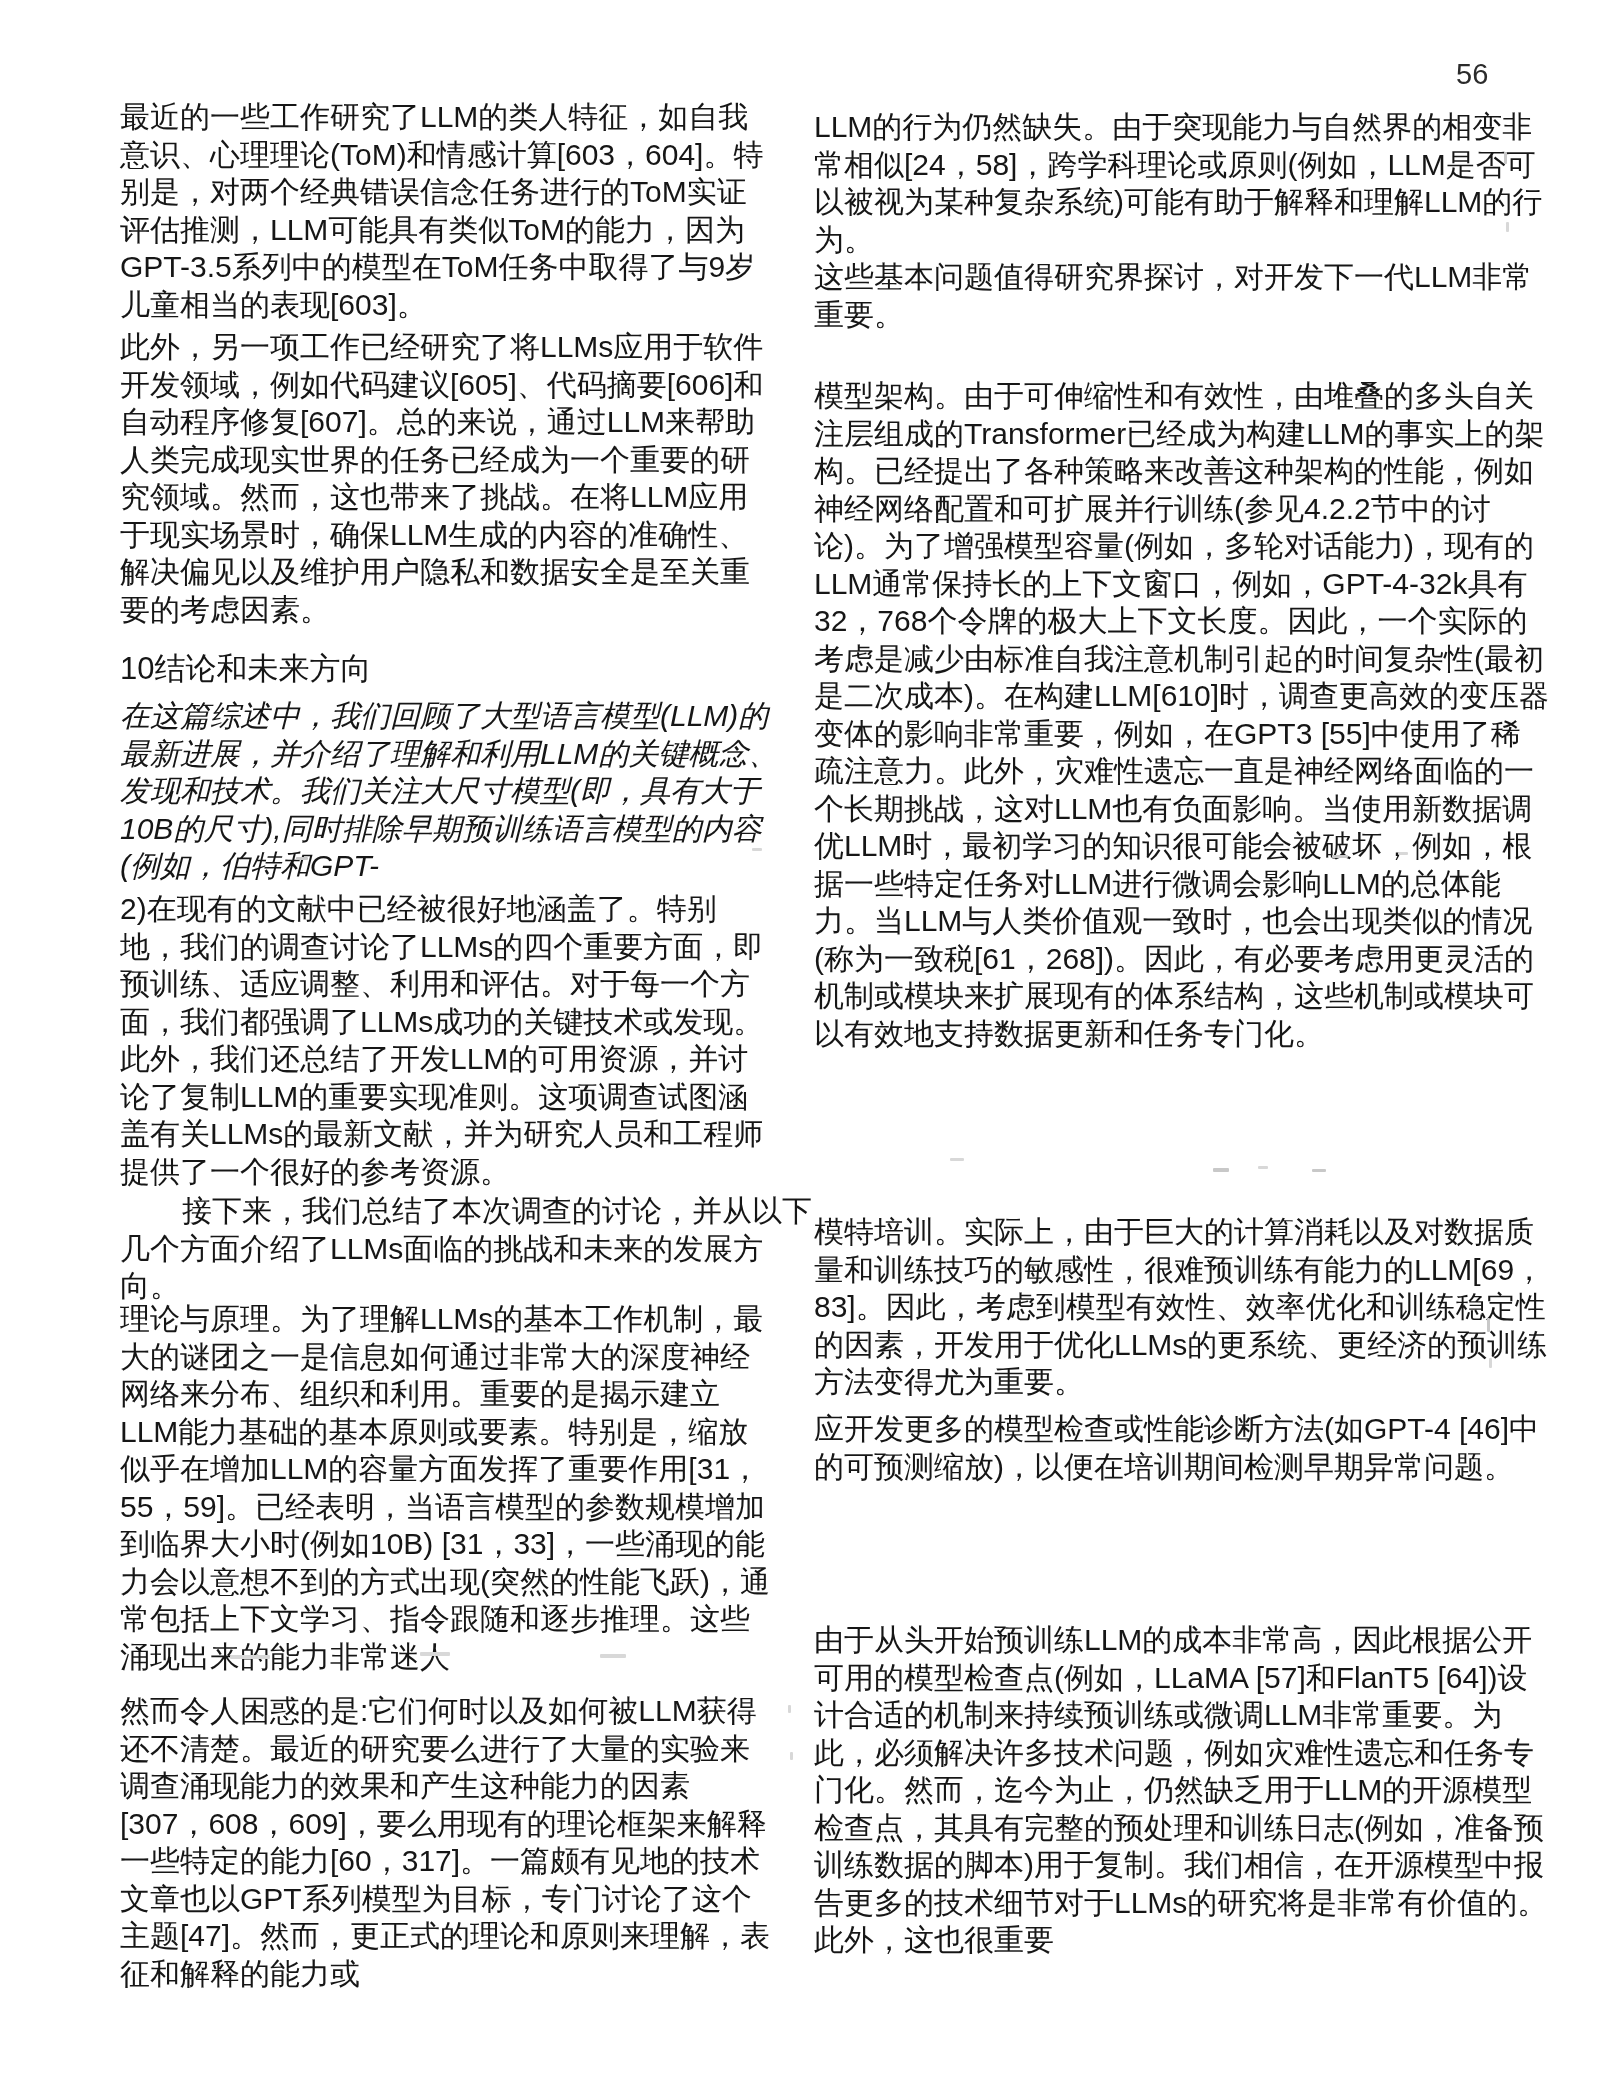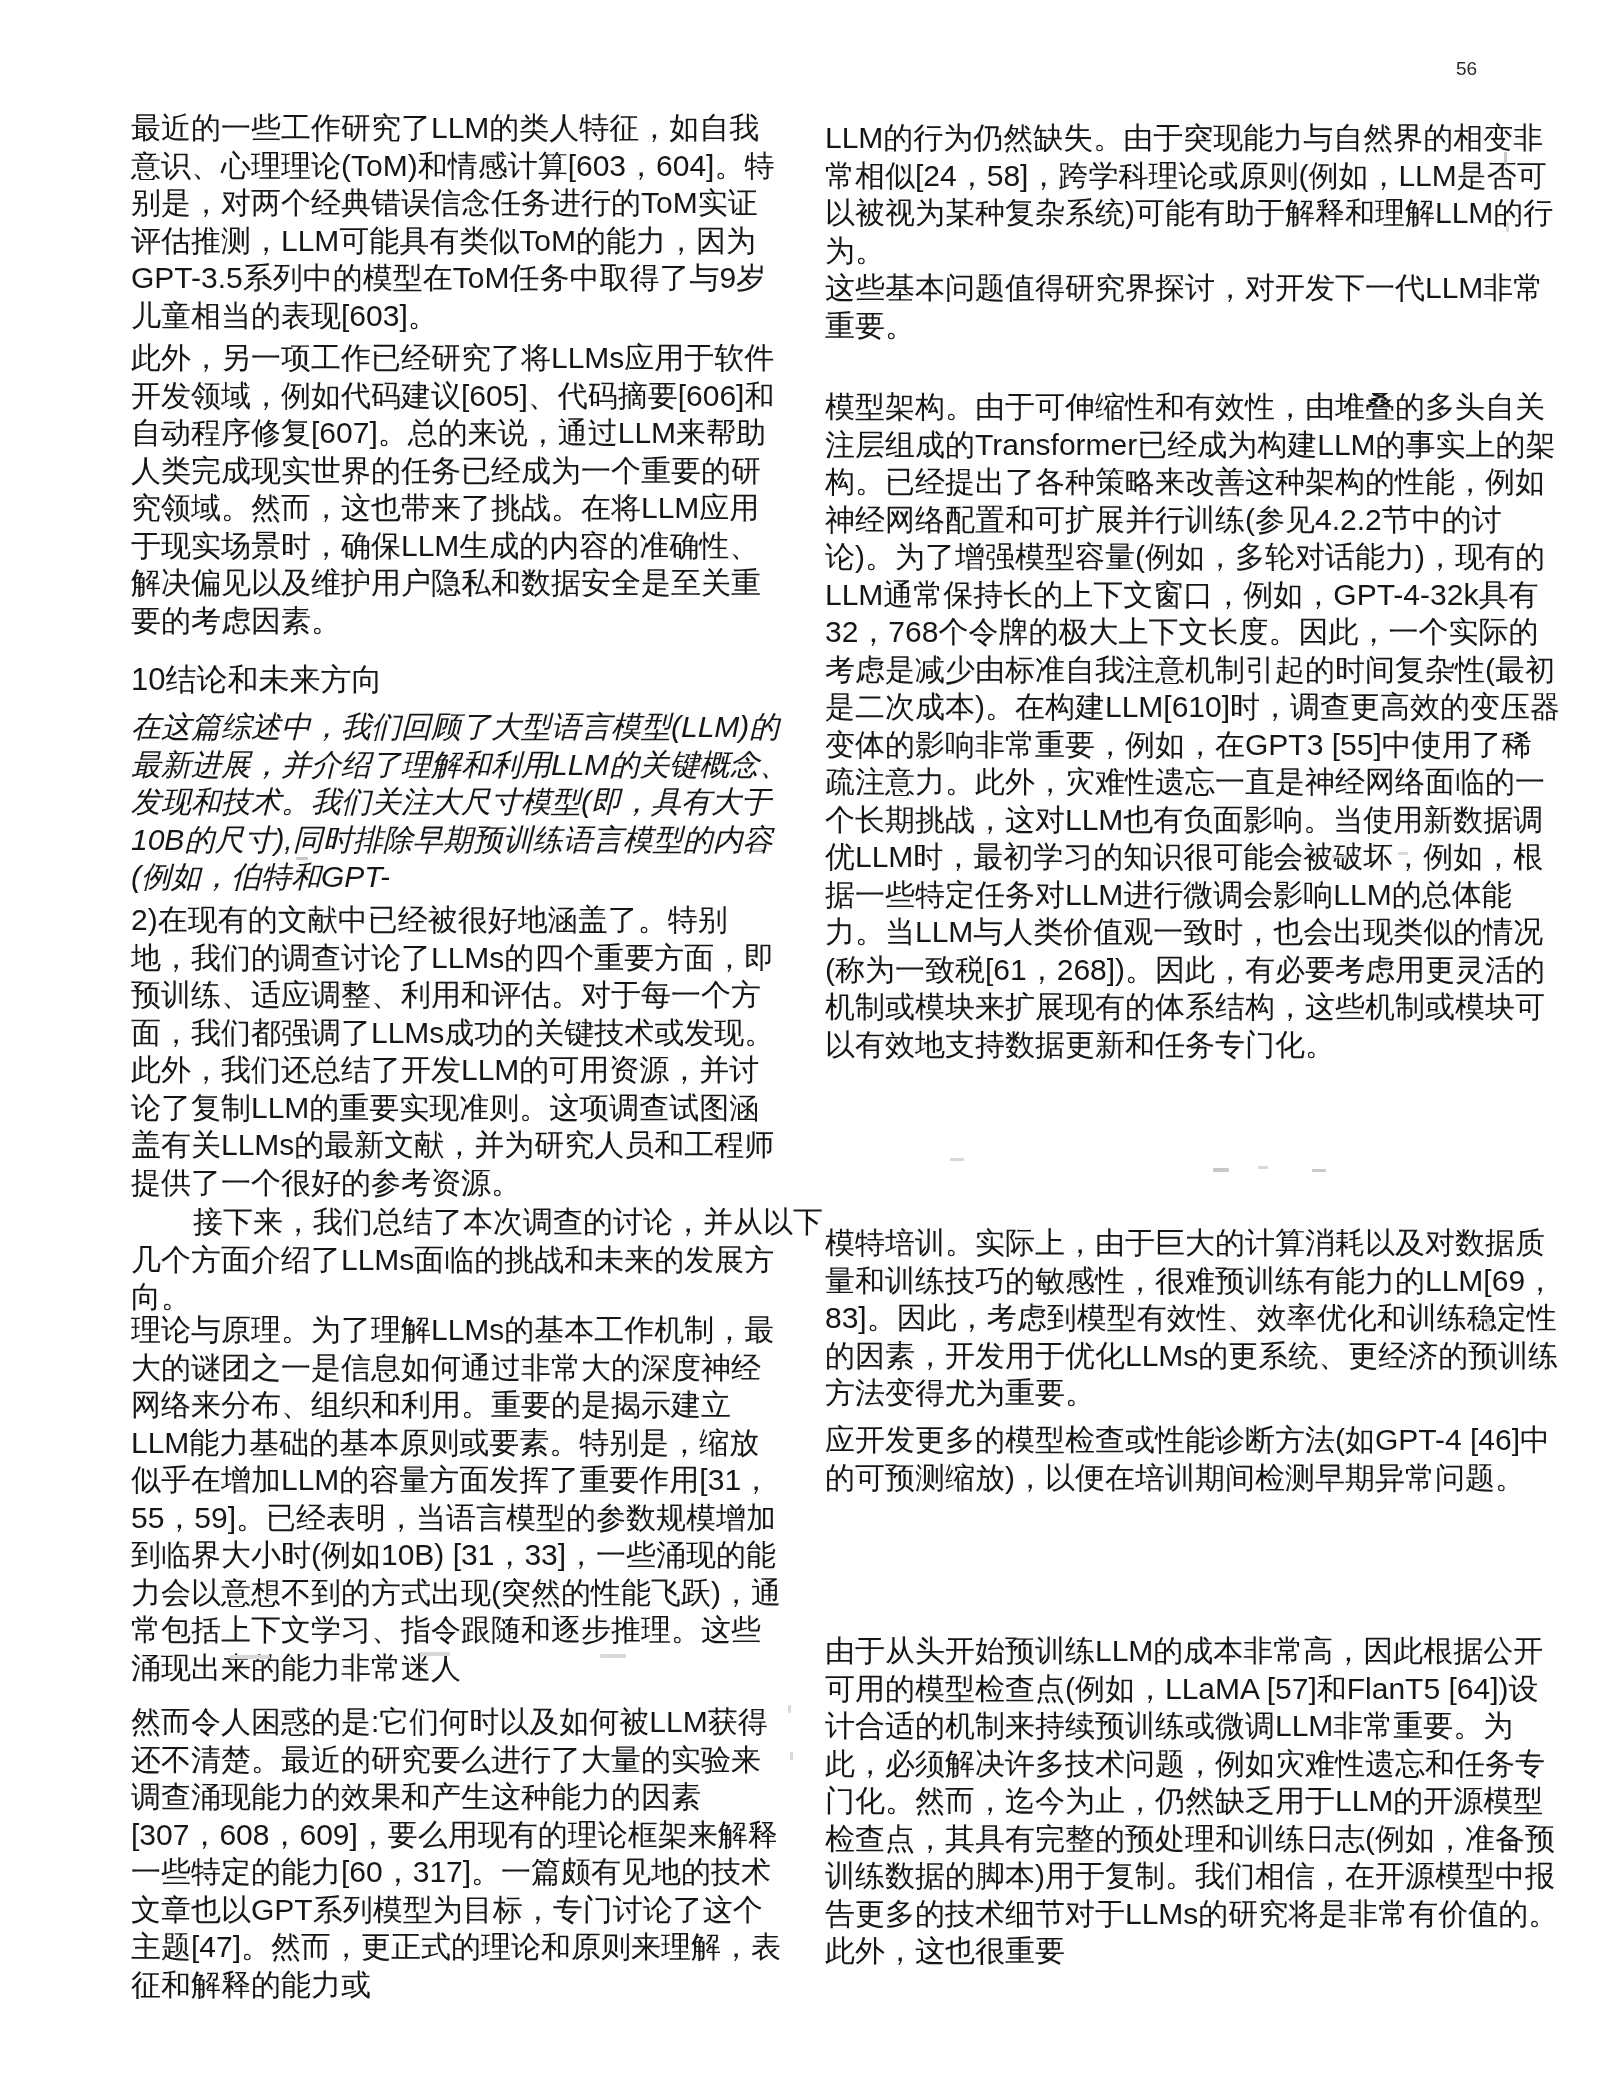--- a/index.html
+++ b/index.html
@@ -13,26 +13,26 @@
     height: 2097px;
     background: #ffffff;
     font-family: "Liberation Sans", sans-serif;
     color: #161616;
     overflow: hidden;
   }
   .pnum {
     position: absolute;
     left: 1456px;
     top: 58px;
-    font-size: 19px;
+    font-size: 29px;
     color: #2b2b2b;
   }
   .block {
     position: absolute;
-    margin: 11px;
+    margin: 0;
     font-size: 30px;
     line-height: 37.5px;
     text-align: left;
     word-break: normal;
     overflow-wrap: break-word;
     white-space: normal;
   }
   .heading {
     font-size: 31px;
   }

